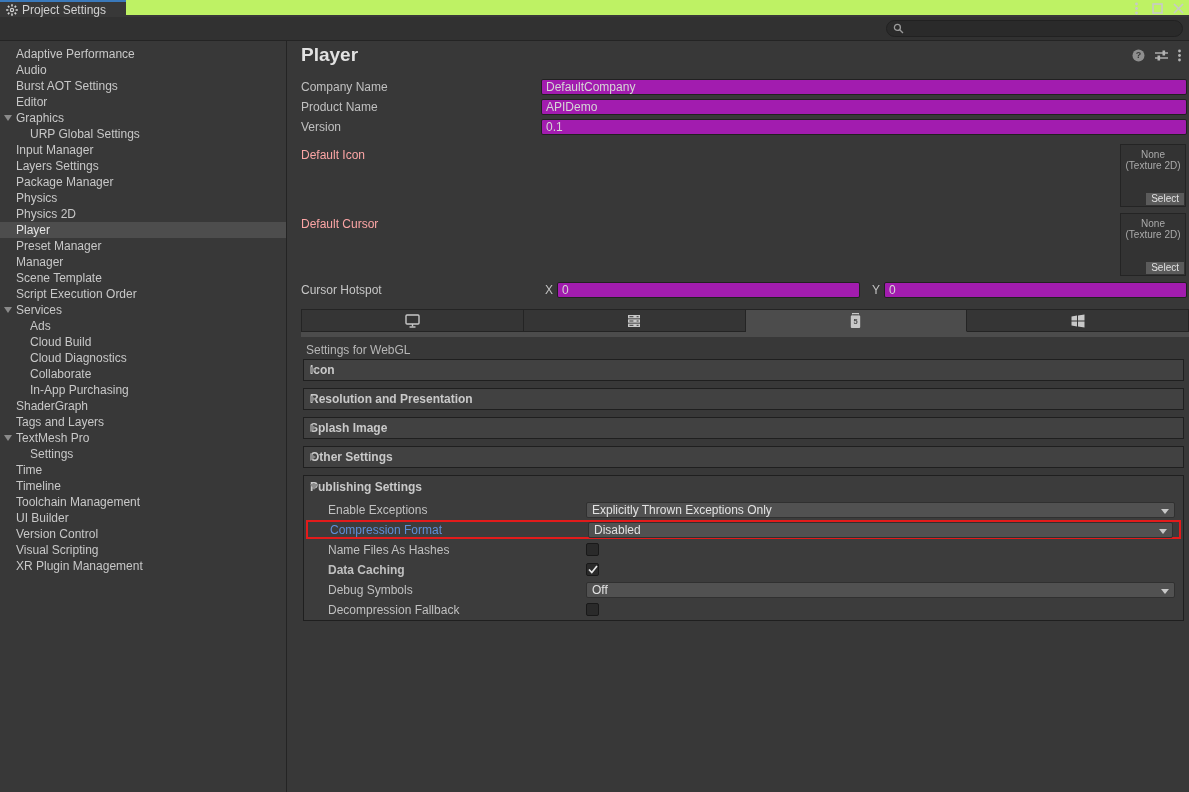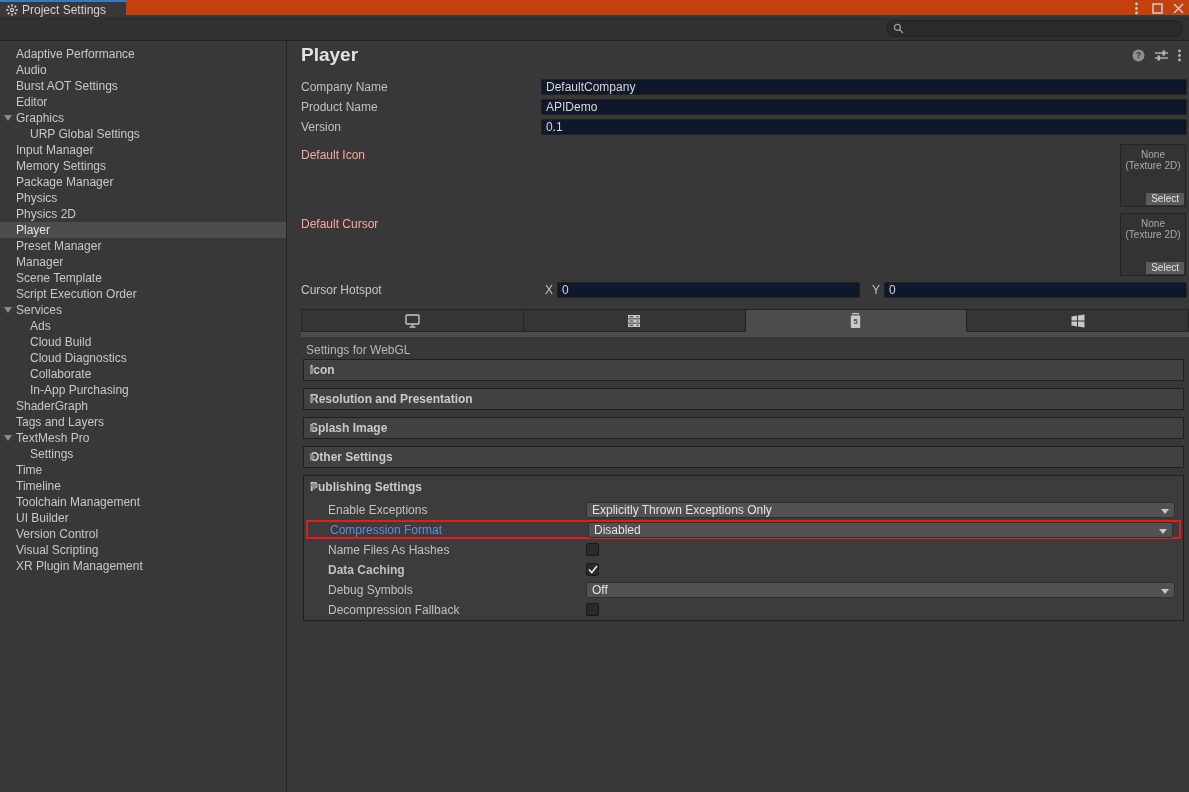--- a/index.html
+++ b/index.html
@@ -4,21 +4,21 @@
 <style>
   * { margin:0; padding:0; box-sizing:border-box; }
   html,body { width:1189px; height:792px; }
   body {
     font-family:"Liberation Sans", sans-serif;
     background:#383838; color:#c6c6c6; font-size:12px; overflow:hidden;
   }
   .window { position:relative; width:1189px; height:792px; background:#383838; }
 
   
-  .titlebar { position:absolute; top:0; left:0; width:100%; height:15px; background:#c2410c; }
+  .titlebar { position:absolute; top:0; left:0; width:100%; height:15px; background:#bef264; }
   .title-tab {
     position:absolute; top:0; left:0; width:126px; height:17px; background:#383838;
     border-top:2px solid #3a79bb; display:flex; align-items:center; gap:4px; padding:0 6px;
     color:#d2d2d2; font-size:12px;
   }
   .win-controls { position:absolute; right:4px; top:0; height:17px; display:flex; align-items:center; gap:7px; }
   .win-btn { width:14px; height:14px; display:flex; align-items:center; justify-content:center; cursor:default; }
 
   
   .toolbar { position:absolute; top:17px; left:0; width:100%; height:24px; background:#313131; border-bottom:1px solid #242424; }
@@ -47,21 +47,21 @@
 
   
   .main { position:absolute; top:41px; left:288px; width:901px; height:751px; background:#383838; }
   .pane-title { position:absolute; top:3px; left:13px; font-size:19px; font-weight:bold; color:#e2e2e2; }
   .pane-icons { position:absolute; top:8px; right:8px; display:flex; gap:10px; align-items:center; }
   .pane-icons > span { display:flex; align-items:center; }
 
   .frow { position:absolute; left:13px; right:2px; height:17px; display:flex; align-items:center; }
   .frow .flabel { width:240px; flex:0 0 240px; color:#c0c0c0; }
   .tfield {
-    flex:1; height:16px; background:#0f172a; border:1px solid #212121; border-radius:2px;
+    flex:1; height:16px; background:#a21caf; border:1px solid #212121; border-radius:2px;
     color:#d6d6d6; padding:0 4px; line-height:14px; font-size:12px; overflow:hidden;
   }
   .static-label { position:absolute; left:13px; color:#fca5a5; }
 
   .tex-slot {
     position:absolute; right:3px; width:66px; height:63px; background:#333333;
     border:1px solid #242424; text-align:center; color:#aaaaaa; font-size:10px; padding-top:4px;
   }
   .tex-slot .select-btn {
     position:absolute; right:1px; bottom:1px; background:#5b5b5b; color:#e0e0e0;
@@ -182,21 +182,21 @@
   </div>
 
   <div class="sidebar" id="sidebar-list">
       <div class="sb-item"><span>Adaptive Performance</span></div>
       <div class="sb-item"><span>Audio</span></div>
       <div class="sb-item"><span>Burst AOT Settings</span></div>
       <div class="sb-item"><span>Editor</span></div>
       <div class="sb-item"><span class="fold down"></span><span>Graphics</span></div>
       <div class="sb-item indent"><span>URP Global Settings</span></div>
       <div class="sb-item"><span>Input Manager</span></div>
-      <div class="sb-item"><span>Memory Settings</span></div>
+      <div class="sb-item"><span>Layers Settings</span></div>
       <div class="sb-item"><span>Package Manager</span></div>
       <div class="sb-item"><span>Physics</span></div>
       <div class="sb-item"><span>Physics 2D</span></div>
       <div class="sb-item selected"><span>Player</span></div>
       <div class="sb-item"><span>Preset Manager</span></div>
       <div class="sb-item"><span>Manager</span></div>
       <div class="sb-item"><span>Scene Template</span></div>
       <div class="sb-item"><span>Script Execution Order</span></div>
       <div class="sb-item"><span class="fold down"></span><span>Services</span></div>
       <div class="sb-item indent"><span>Ads</span></div>

